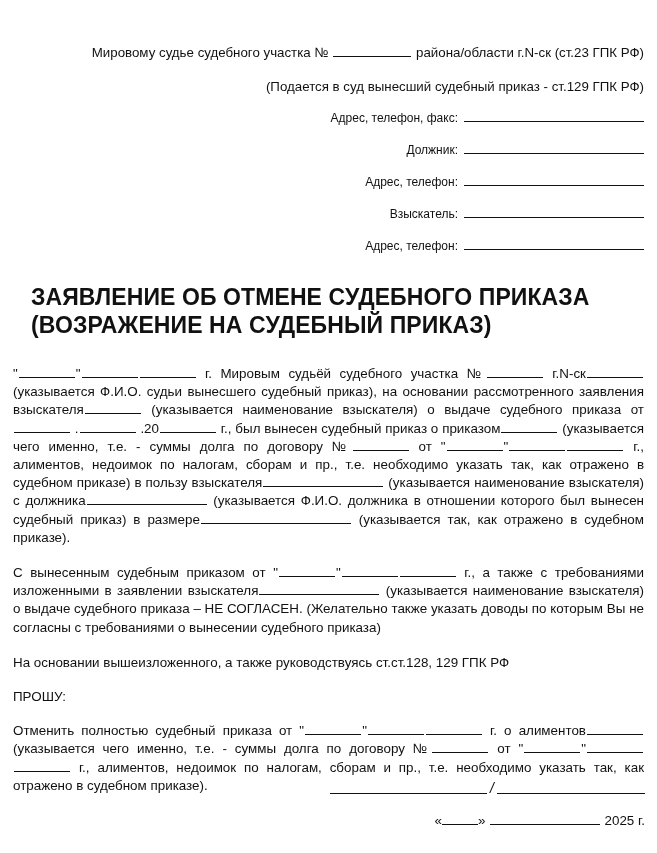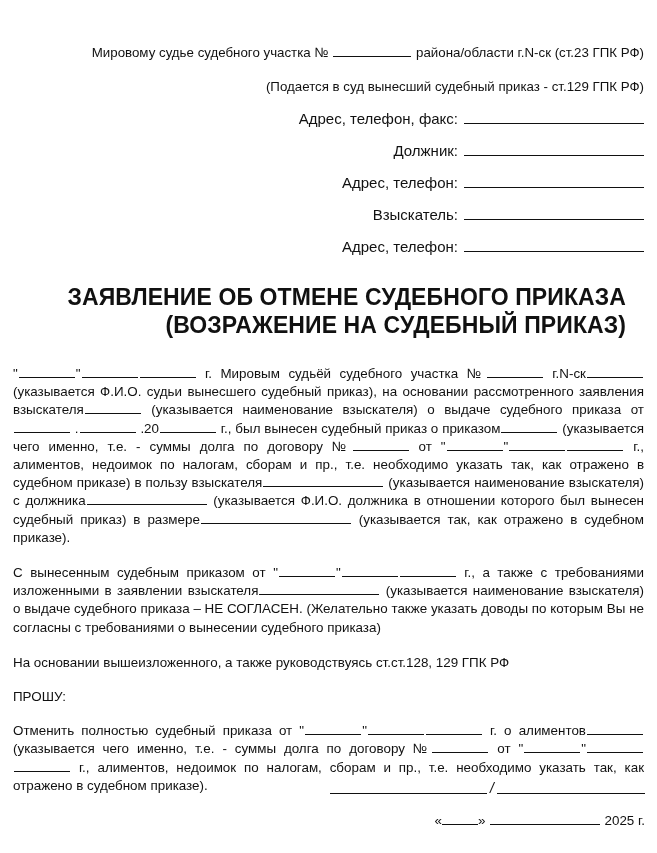--- a/index.html
+++ b/index.html
@@ -35,42 +35,42 @@
     white-space: nowrap;
     margin-bottom: 15px;
   }
   .hdr-line.first { margin-bottom: 17px; }
   .hdr-line.second { }
 
   .party-row {
     display: flex;
     align-items: baseline;
     justify-content: flex-end;
-    font-size: 15px;
+    font-size: 12px;
     line-height: 17px;
     margin-bottom: 15px;
   }
   .party-label {
     white-space: nowrap;
     padding-right: 6px;
   }
   .party-rule {
     display: block;
     width: 180px;
     border-bottom: 1.5px solid #111111;
     height: 11px;
   }
 
   
   .doc-title {
     margin: 28px 0 0 0;
     font-size: 23px;
     line-height: 28px;
     font-weight: bold;
-    text-align: right;
+    text-align: left;
     letter-spacing: 0.1px;
     padding: 0 18px;
   }
 
   
   .body-wrap { margin-top: 26px; }
 
   p.para {
     margin: 0 0 17px 0;
     font-size: 13.4px;

